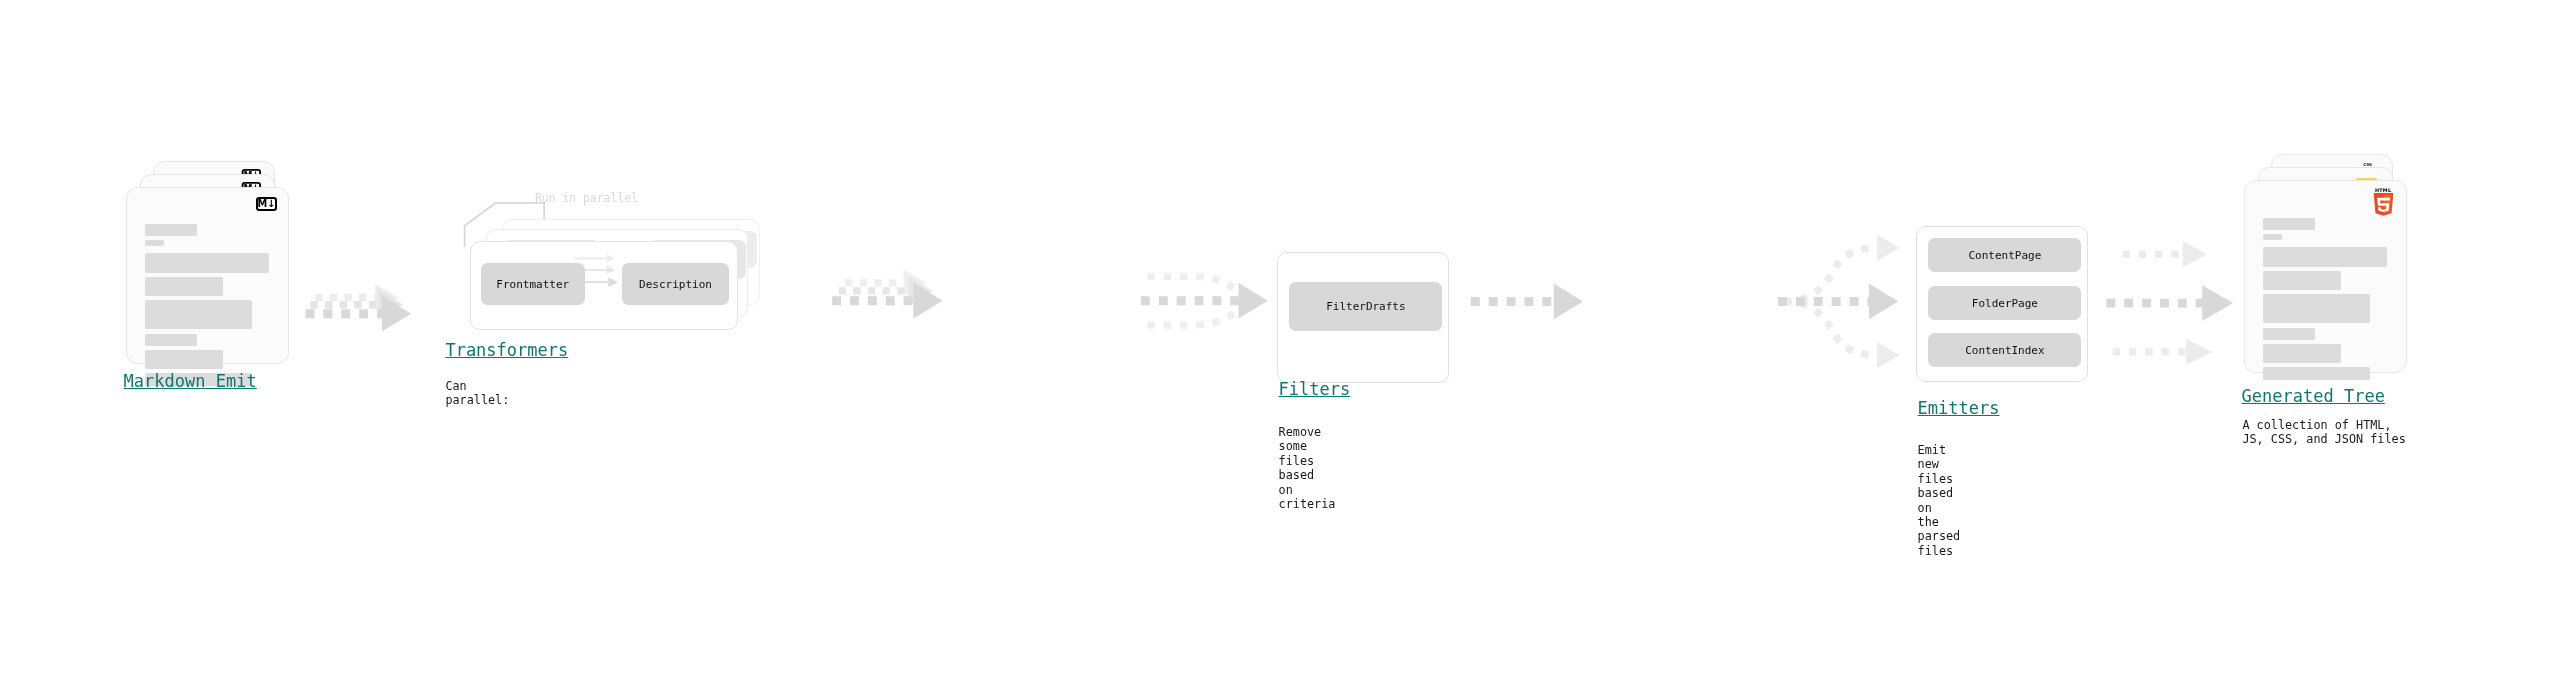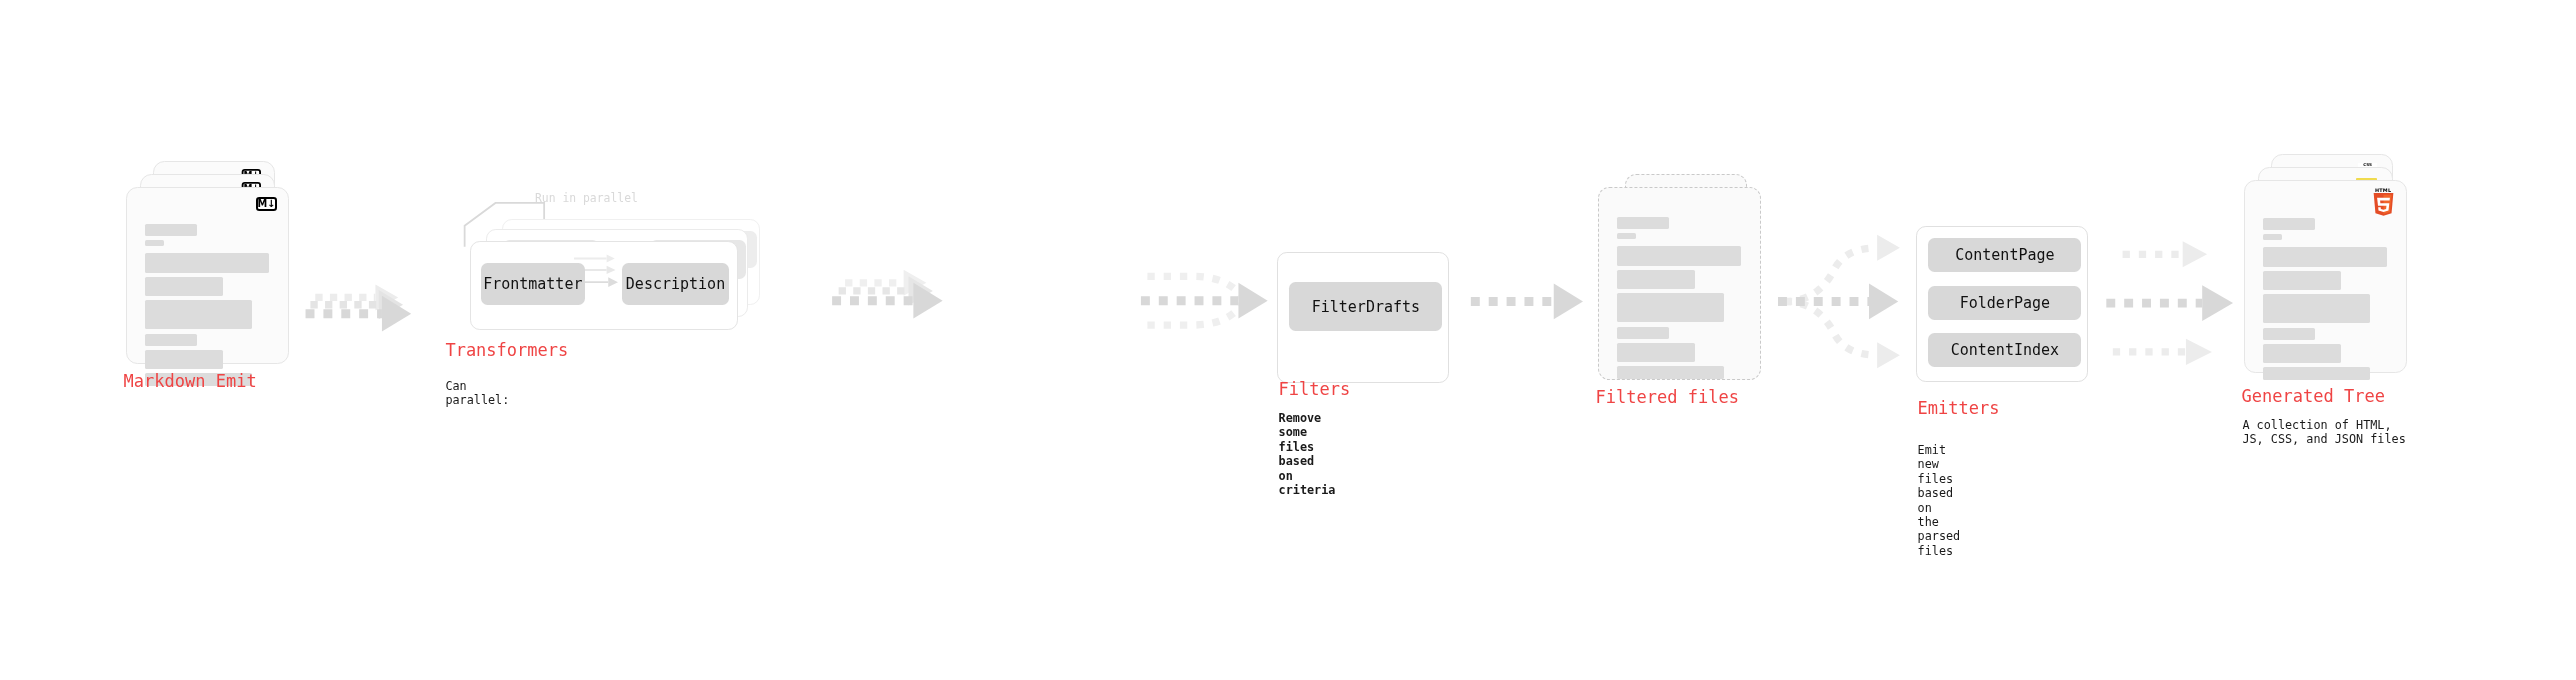--- a/index.html
+++ b/index.html
@@ -79,23 +79,24 @@
     font-family: "DejaVu Sans", "Liberation Sans", sans-serif;
     font-size: 4.1px; font-weight: bold; color: #000; text-align: center;
     line-height: 4.9px;
   }
   .css-badge .cbar { height: 2px; background: #264de4; margin-top: 0.8px; }
 
   
   .title {
     position: absolute;
     font-size: 17px;
-    color: #ef4444;
+    color: #0f766e;
     white-space: nowrap;
     letter-spacing: 0px;
+    text-decoration: underline;
   }
   .subtitle {
     position: absolute;
     font-size: 11.8px;
     color: #1a1a1a;
     line-height: 1.22;
     white-space: pre-line;
   }
   .bullets {
     position: absolute;
@@ -113,21 +114,21 @@
     position: absolute;
     border: 1.3px solid #e2e2e2;
     border-radius: 9.8px;
     background: #ffffff;
   }
   .chip {
     position: absolute;
     background: #d8d8d8;
     border-radius: 6.5px;
     display: flex; align-items: center; justify-content: center;
-    font-size: 15px;
+    font-size: 11px;
     color: #111;
     white-space: nowrap;
   }
   .chip.ghost { color: transparent; }
 
   .parallel-label {
     position: absolute;
     font-size: 11.4px;
     color: #d9d9d9;
     white-space: nowrap;
@@ -270,42 +271,24 @@
       <div class="bhead">Can parallel:</div>
     </div>
   </div>
 
 
   <div class="node" style="left:1277px; top:252px;">
     <div class="groupbox" style="left:0; top:0; width:172px; height:131px; border-color:#e0e0e0;">
       <div class="chip" style="left:11.4px; top:29px; width:153px; height:49px;">FilterDrafts</div>
     </div>
     <div class="title" style="left:1.6px; top:127px;">Filters</div>
-    <div class="subtitle" style="left:1.6px; top:159px;font-weight:bold;">Remove some files based
+    <div class="subtitle" style="left:1.6px; top:173px;">Remove some files based
 on criteria</div>
   </div>
 
-  <div class="node" style="left:1598px; top:161px;">
-    <div class="doc-stack" style="width:171px;height:211px;">
-      <div class="doc-sheet dashed" style="left:27px; top:13px; width:122px; height:49px;"></div>
-      <div class="doc-sheet dashed" style="left:0; top:26px; width:163px; height:193px;">
-        <div class="skel-wrap" style="left:18px; top:29px; width:124px;">
-          <div class="skel" style="width:52px;height:12.2px;"></div>
-          <div class="skel" style="width:18.7px;height:5.7px;margin-bottom:7.3px;"></div>
-          <div class="skel" style="width:124px;height:19.5px;"></div>
-          <div class="skel" style="width:78px;height:19.5px;"></div>
-          <div class="skel" style="width:107px;height:29px;"></div>
-          <div class="skel" style="width:52px;height:12.2px;"></div>
-          <div class="skel" style="width:78px;height:19.5px;"></div>
-          <div class="skel" style="width:107px;height:12.2px;"></div>
-        </div>
-      </div>
-    </div>
-    <div class="title" style="left:-2.4px; top:226px;">Filtered files</div>
-  </div>
 
   <div class="node" style="left:1916px; top:226px;">
     <div class="groupbox" style="left:0; top:0; width:172px; height:156px; border-color:#e0e0e0;">
       <div class="chip" style="left:11.4px; top:11.4px; width:153px; height:34px;">ContentPage</div>
       <div class="chip" style="left:11.4px; top:59px; width:153px; height:34px;">FolderPage</div>
       <div class="chip" style="left:11.4px; top:106px; width:153px; height:34px;">ContentIndex</div>
     </div>
     <div class="title" style="left:1.6px; top:172px;">Emitters</div>
     <div class="subtitle" style="left:1.6px; top:205px;margin-top:12px;">Emit new files based on
 the parsed files</div>

